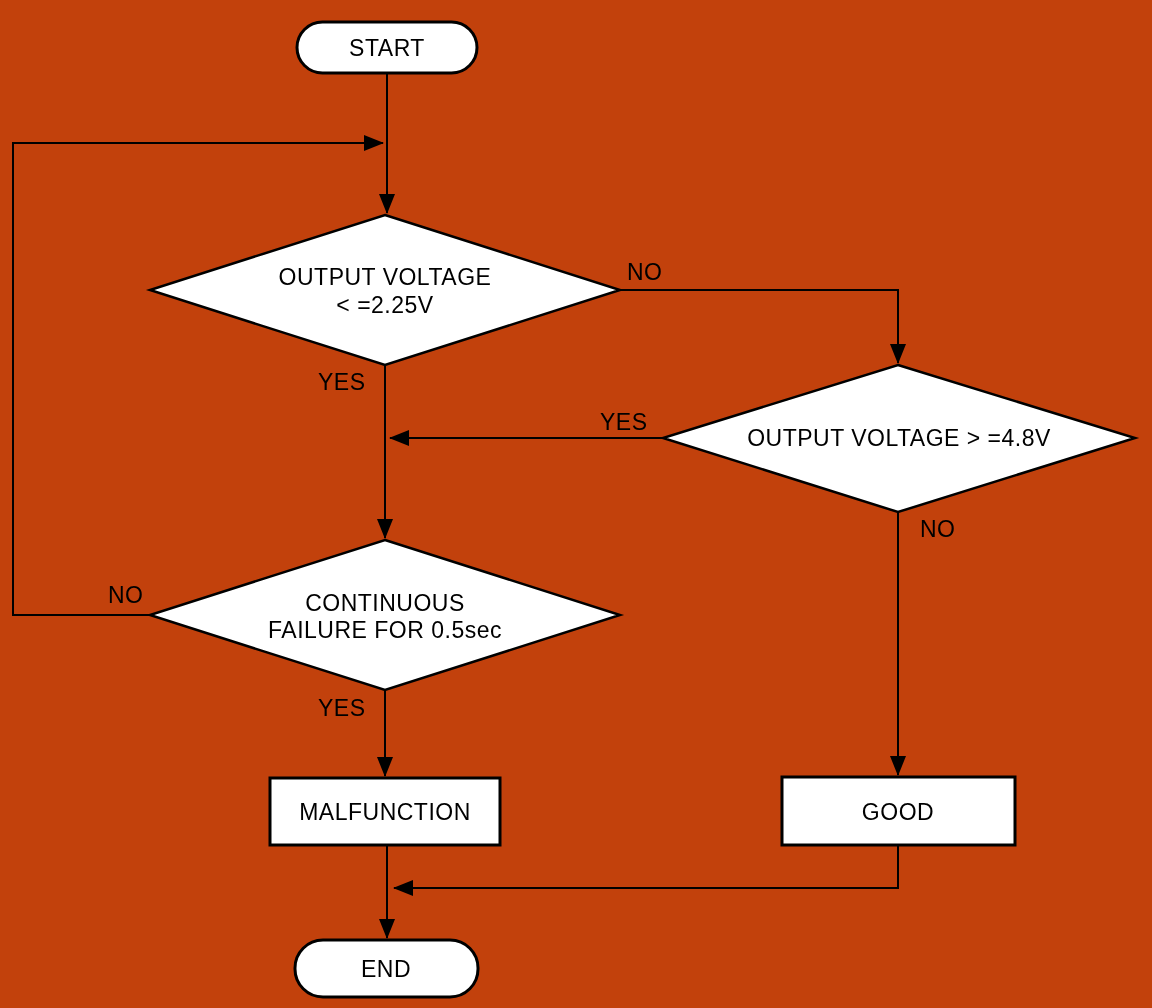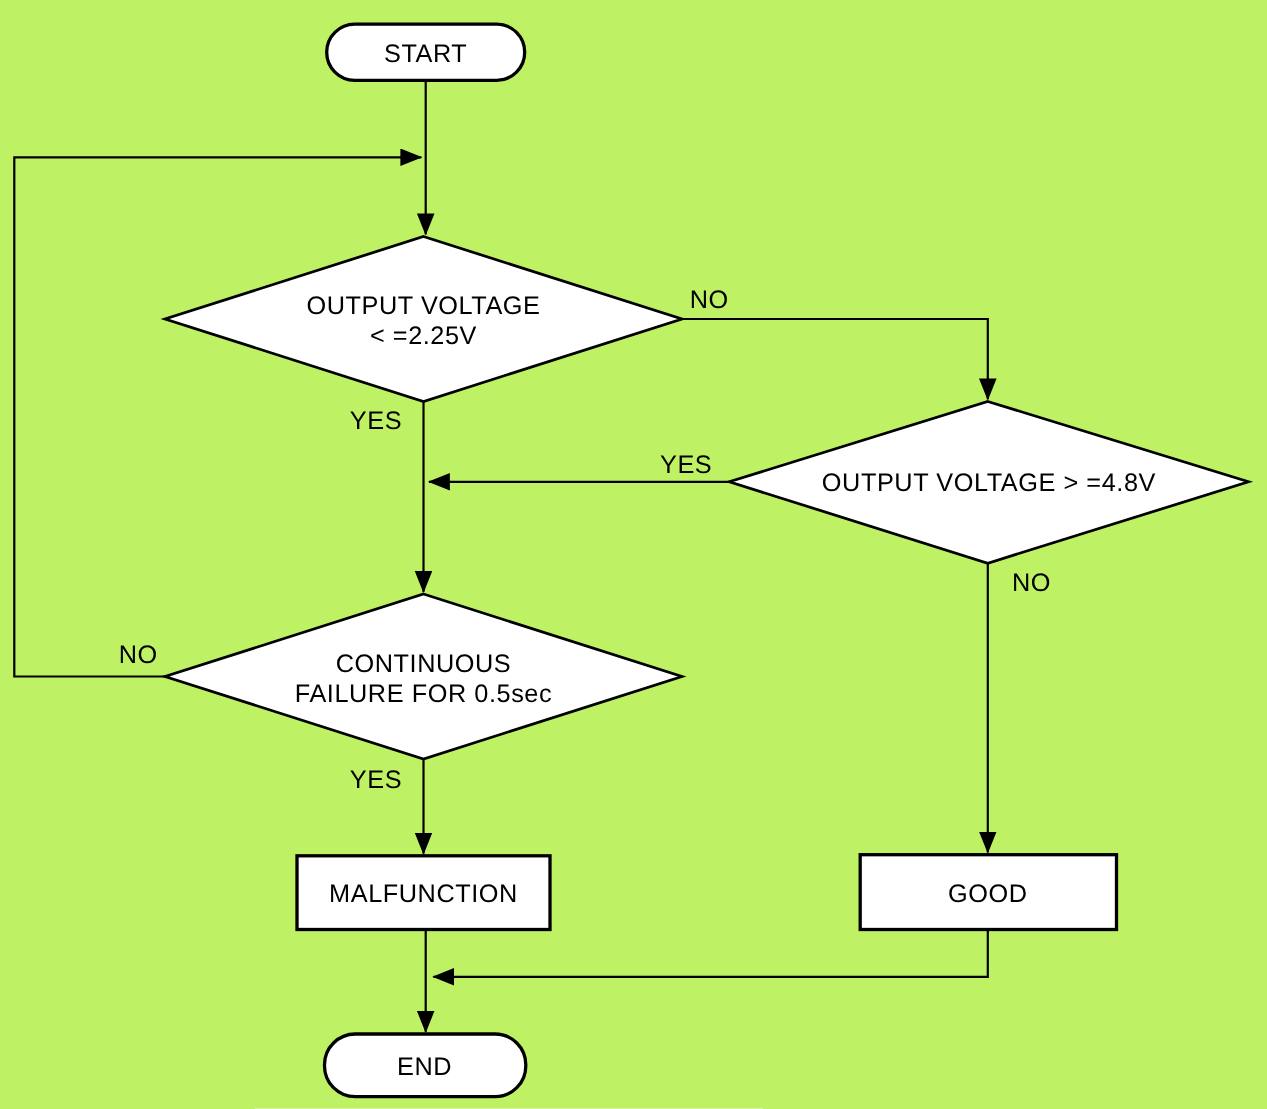--- a/index.html
+++ b/index.html
@@ -4,21 +4,21 @@
 <style>
   html, body {
     margin: 0;
     padding: 0;
     background: #ffffff;
   }
   .stage {
     position: relative;
     width: 1152px;
     height: 1008px;
-    background: #bef264;
+    background: #c2410c;
     overflow: hidden;
   }
   svg {
     display: block;
   }
   .node-shape {
     fill: #ffffff;
     stroke: #000000;
     stroke-width: 3;
   }

